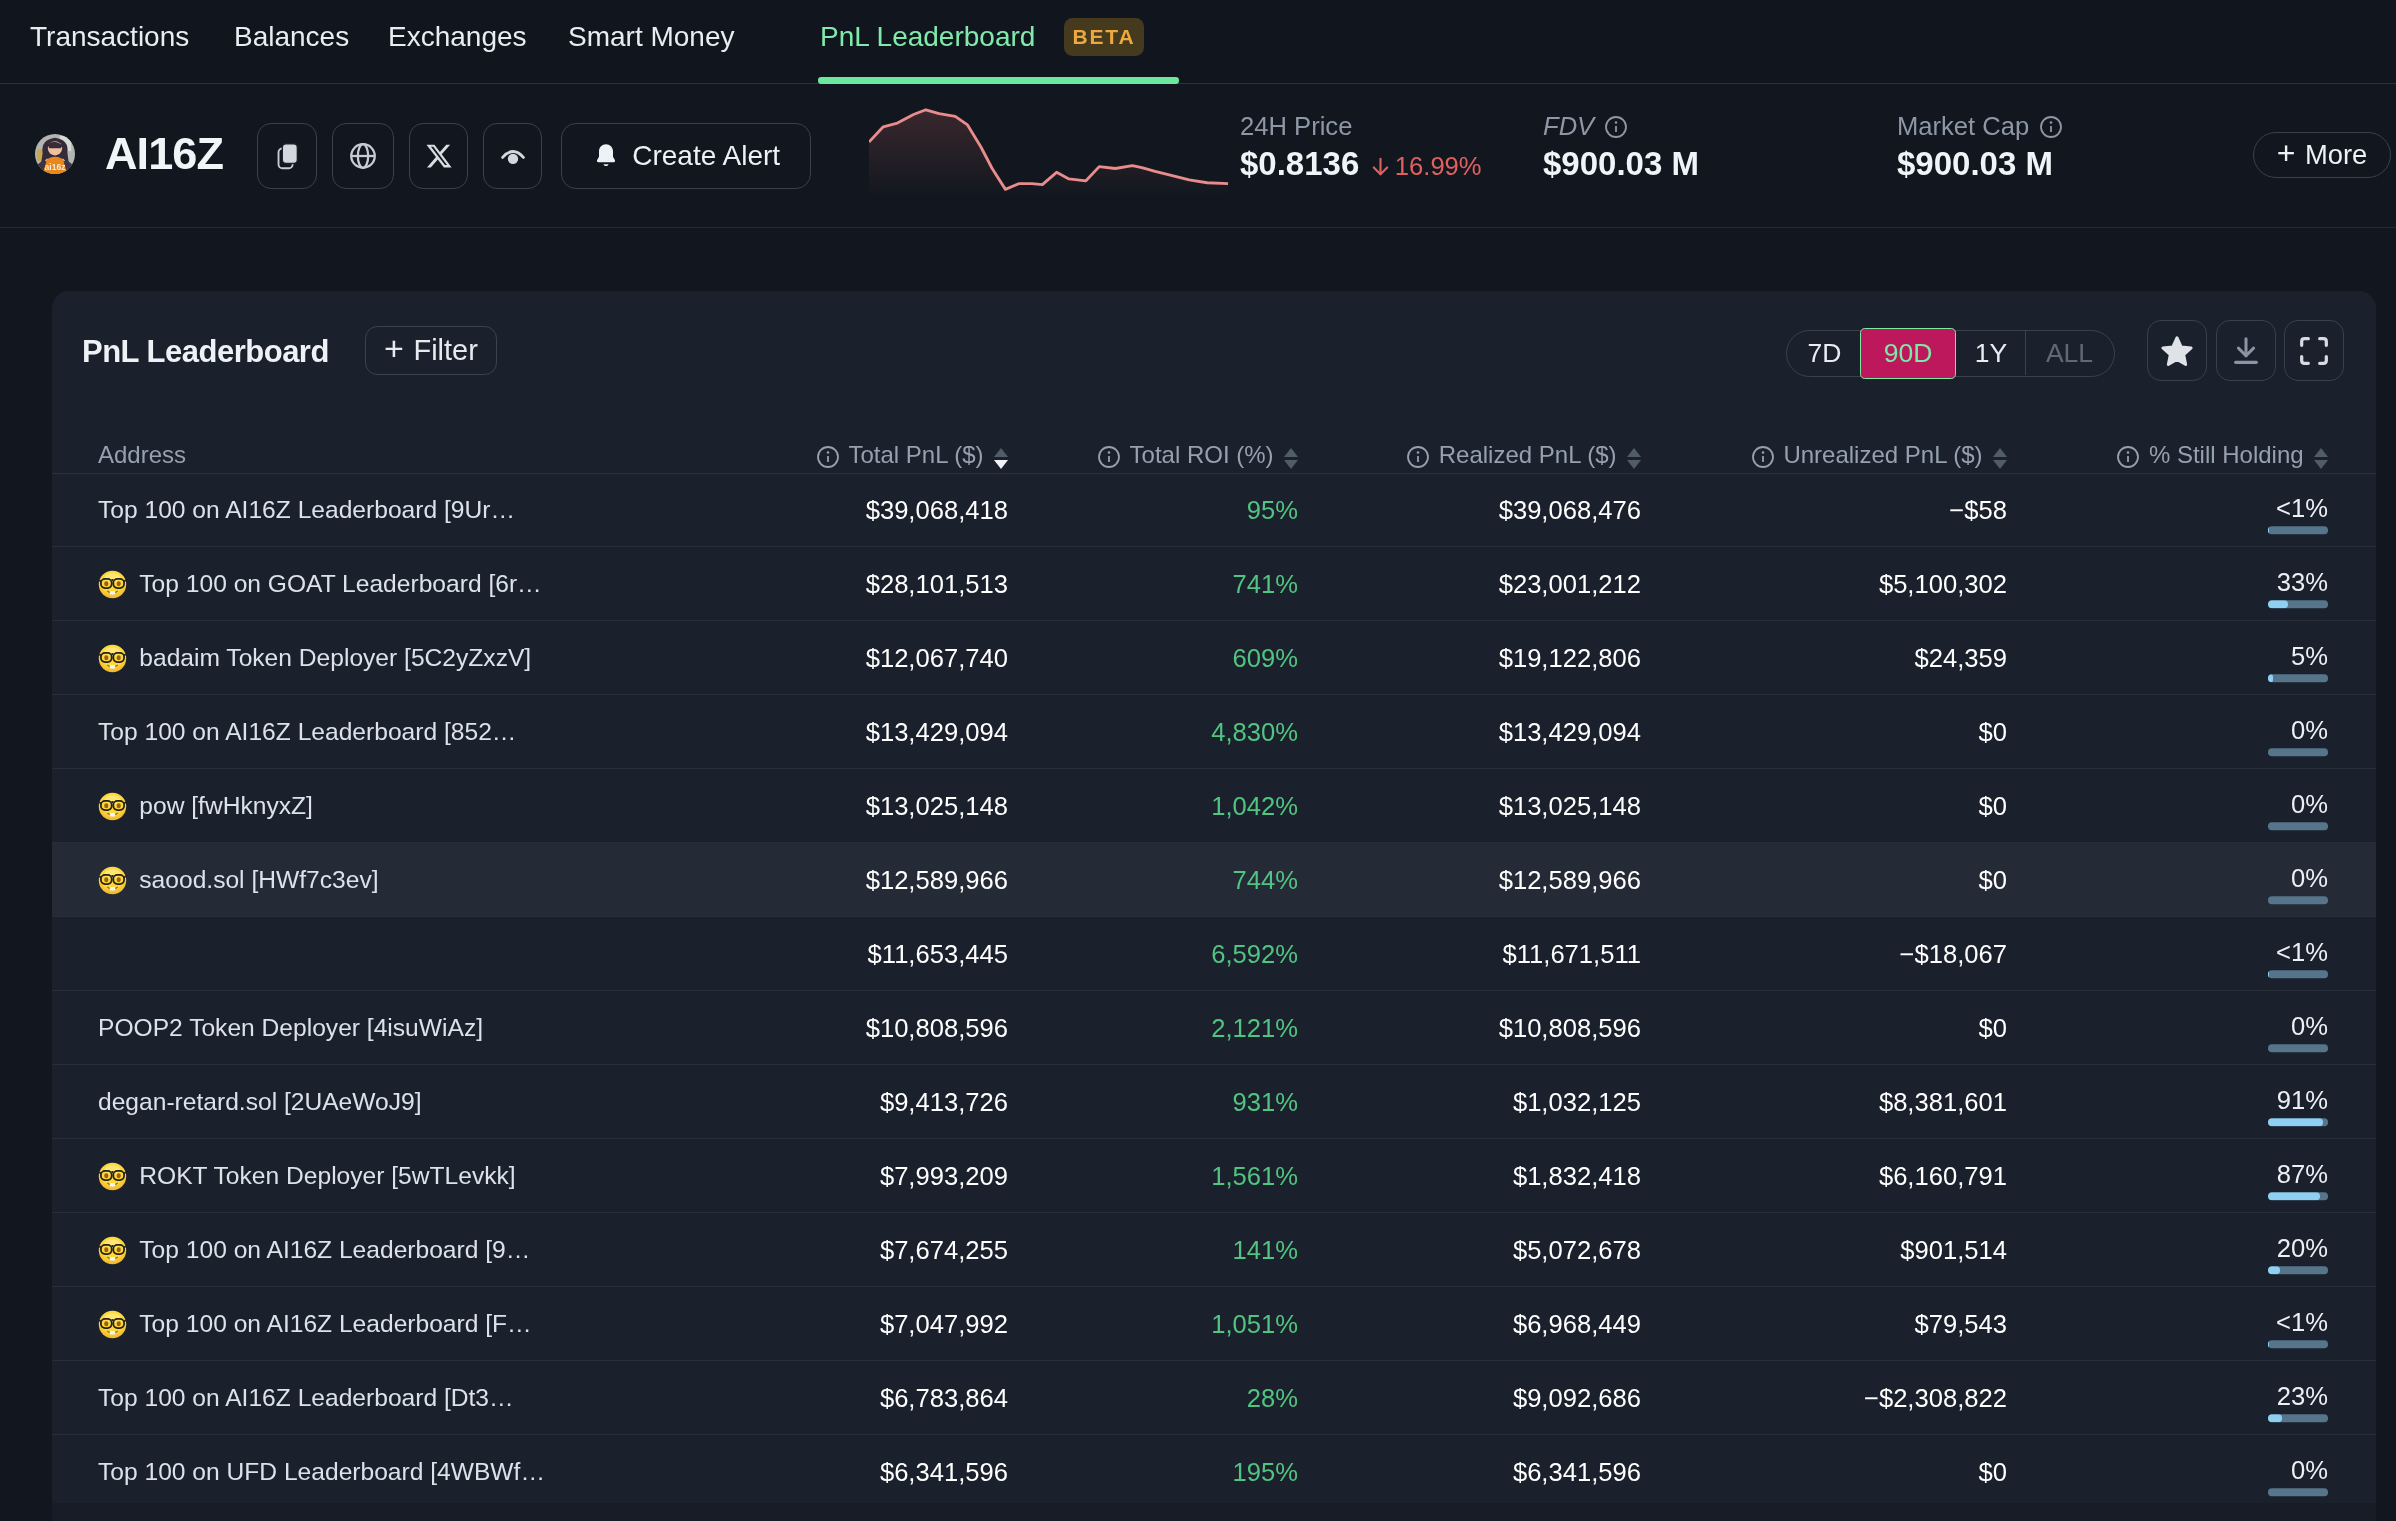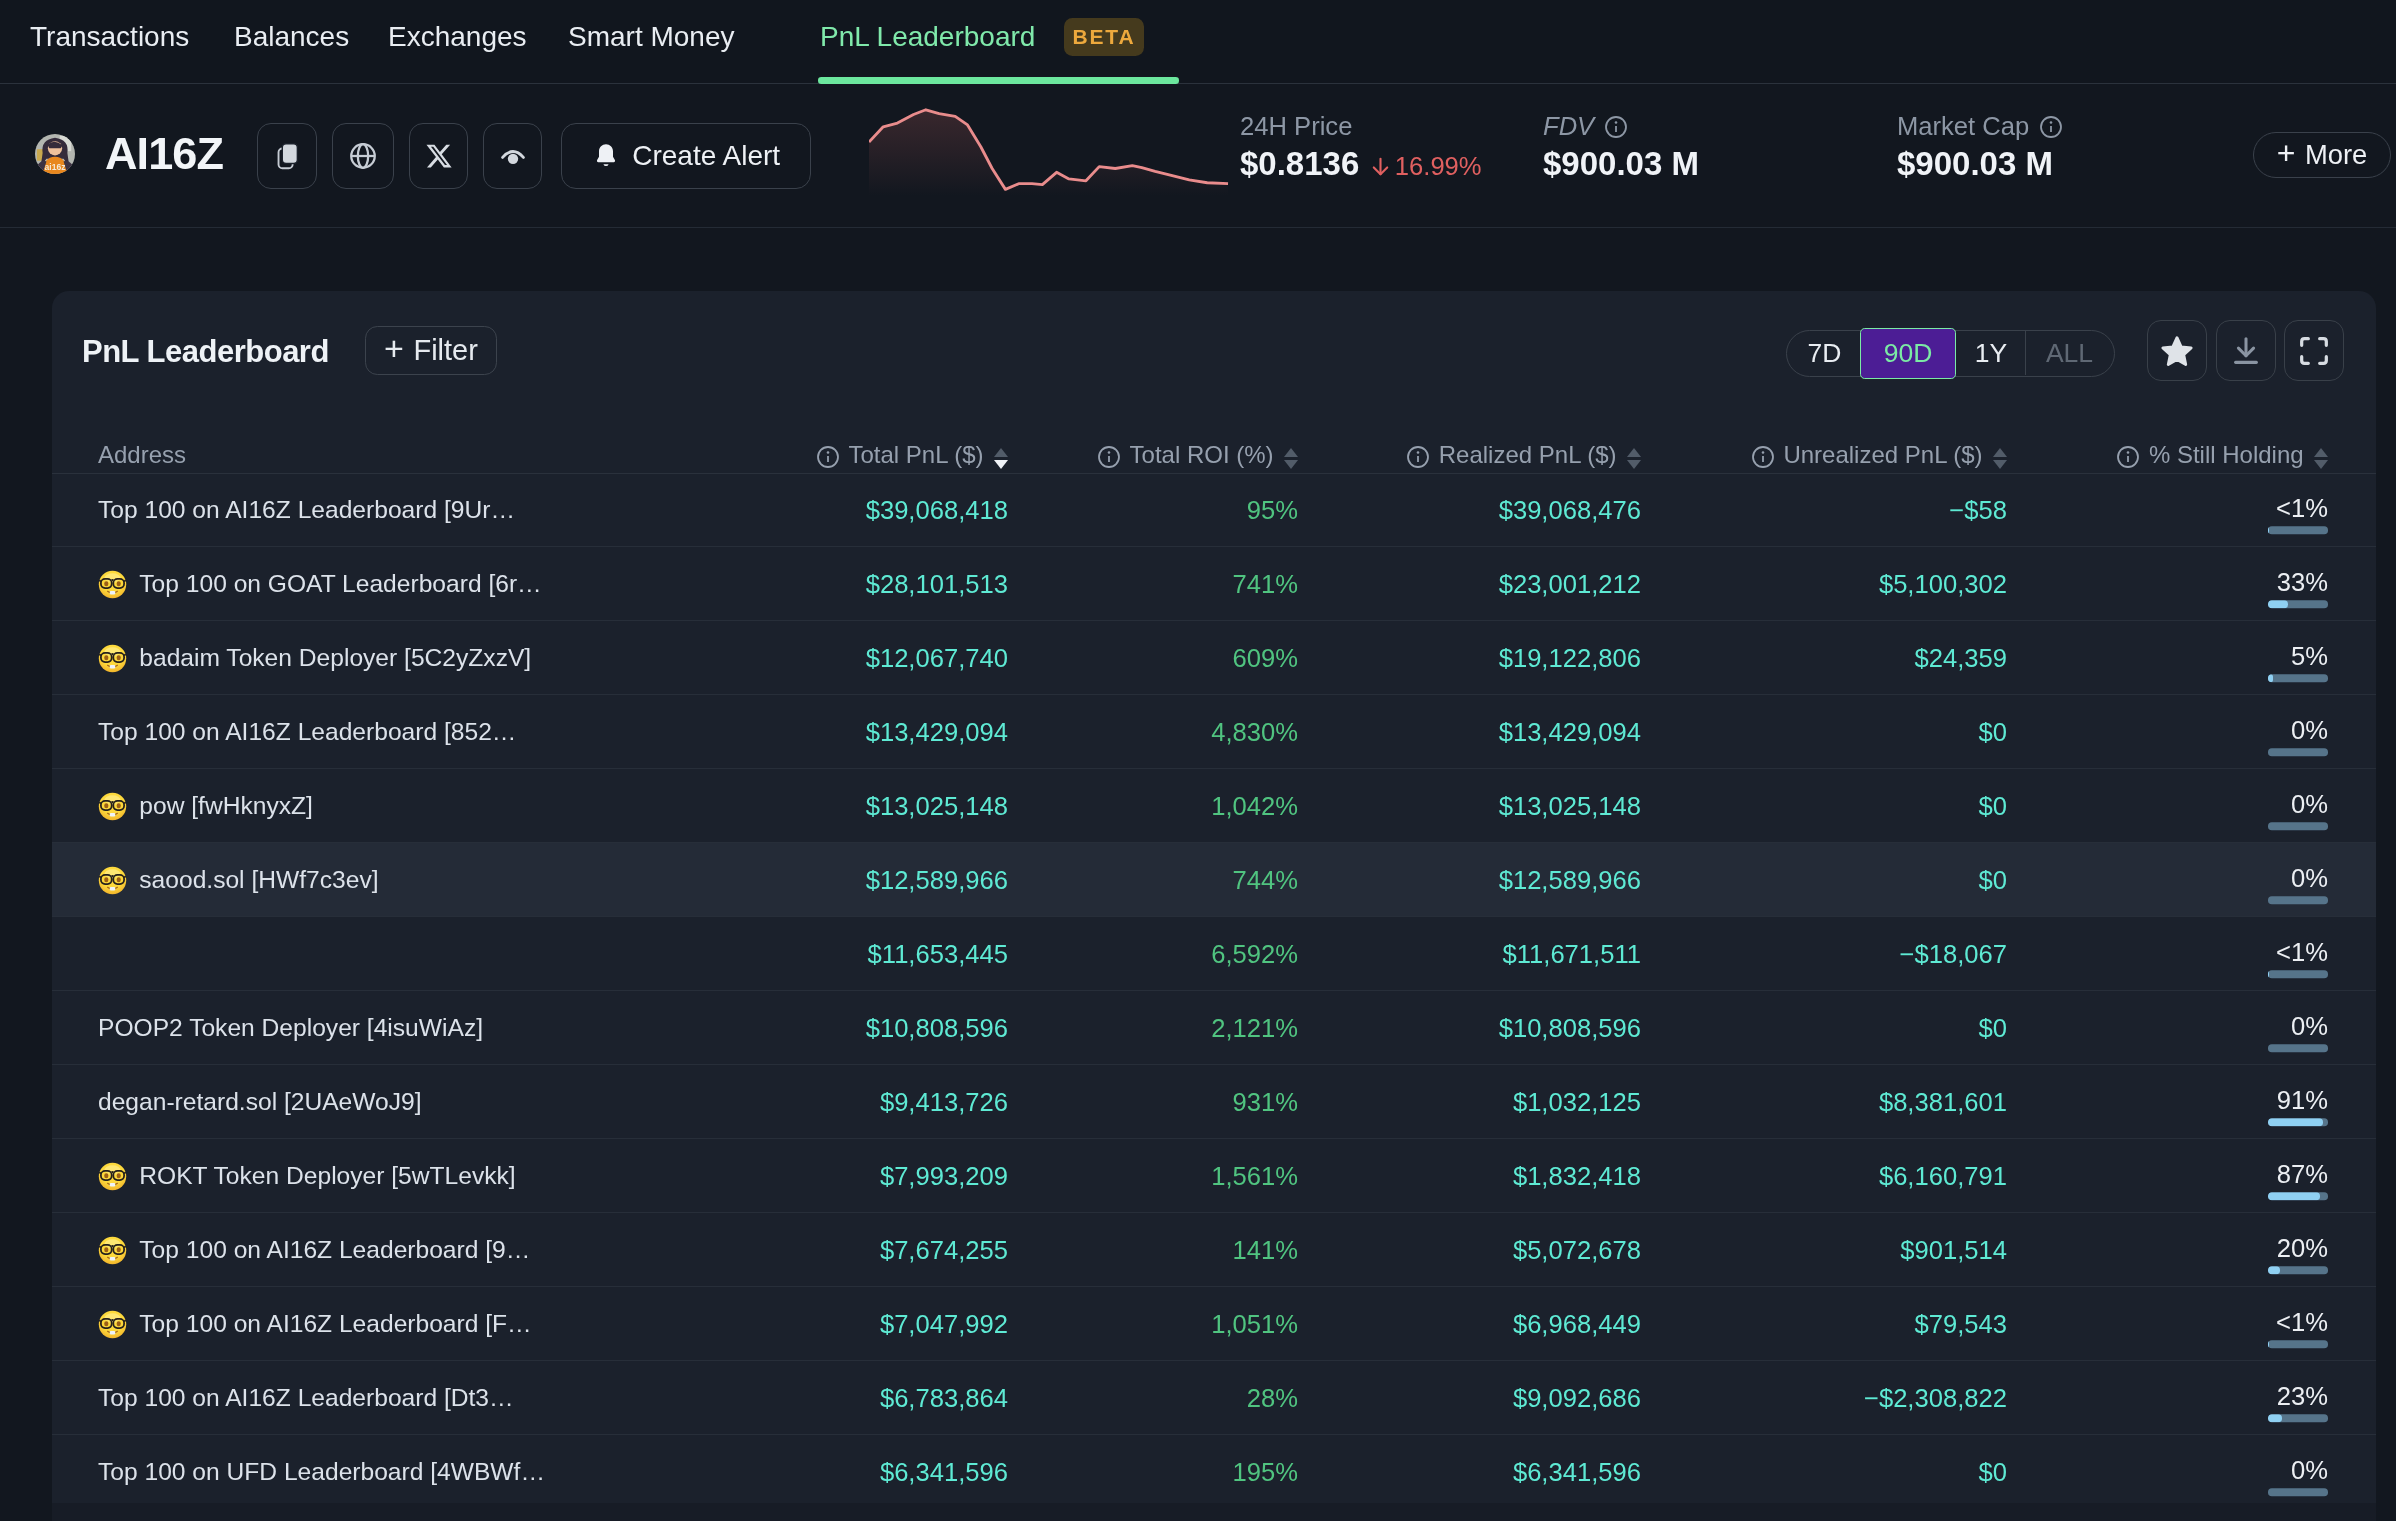--- a/index.html
+++ b/index.html
@@ -45,42 +45,42 @@
 #filterbtn { position:absolute; left:313px; top:35px; width:132px; height:49px; border-radius:12.3px;
   border:1.9px solid #3c434d; display:flex; align-items:center; justify-content:center; gap:9.5px;
   color:#e6eaef; font-size:29px; }
 #pill { position:absolute; left:1734px; top:39px; width:329px; height:47px; border-radius:24px;
   border:1.9px solid #3a414b; }
 .seg { position:absolute; top:0; height:44px; line-height:44px; text-align:center; font-size:26.5px;
   color:#e9edf2; }
 #segdiv { position:absolute; left:238px; top:0; width:0.9px; height:44px; background:#3a414b; }
 #selbox { position:absolute; left:1808px; top:37px; width:96px; height:51px; border:1.9px solid #7beaa5;
   border-radius:4.7px; color:#7beaa5; font-size:26.5px; display:flex; align-items:center;
-  justify-content:center; background:#4c1d95; }
+  justify-content:center; background:#be185d; }
 .pbtn { position:absolute; top:29px; width:60px; height:61px; border:1.9px solid #394049;
   border-radius:14px; display:flex; align-items:center; justify-content:center; }
 
 #thead { position:absolute; left:0; top:116px; width:2324px; height:62px; }
 .hlabel { font-size:24px; color:#96a0ae; white-space:nowrap; }
 .hgroup { position:absolute; top:0; height:62px; display:flex; align-items:flex-end; gap:8.5px; }
 .arrows { display:flex; flex-direction:column; gap:2.8px; margin-left:1.9px; }
 .tri-up { width:0; height:0; border-left:7.6px solid transparent; border-right:7.6px solid transparent;
   border-bottom:9.5px solid #525c69; }
 .tri-dn { width:0; height:0; border-left:7.6px solid transparent; border-right:7.6px solid transparent;
   border-top:9.5px solid #525c69; }
 .tri-dn.on { border-top-color:#f0f3f7; }
 #headdiv { position:absolute; left:0; top:182px; width:2324px; height:0.9px; background:#2a313c; }
 
 #rows { position:absolute; left:0; top:182px; width:2324px; }
 .row { position:relative; width:2324px; height:74px; border-bottom:0.9px solid #272e39; }
 .row.hl { background:#242b37; }
 .addr { position:absolute; left:46px; top:0; height:74px; display:flex; align-items:center;
   gap:12.3px; font-family:Liberation Sans, sans-serif; font-size:24.6px; color:#dce2ea;
   white-space:nowrap; }
-.v { position:absolute; top:0; height:74px; line-height:74px; font-size:25.6px; color:#5eead4;
+.v { position:absolute; top:0; height:74px; line-height:74px; font-size:25.6px; color:#ffffff;
   white-space:nowrap; }
 .c1 { right:1368px; }
 .c2 { right:1078px; color:#50c480; }
 .c3 { right:735px; }
 .c4 { right:369px; }
 .hold { position:absolute; right:48px; top:calc(50% + 4.7px); transform:translateY(-50%); display:flex;
   flex-direction:column; align-items:flex-end; }
 .hold .pc { font-size:25.6px; color:#eceff3; line-height:28px; }
 .bar { width:60px; height:7.6px; border-radius:3.8px; background:#56748a; margin-top:3.8px;
   overflow:hidden; position:relative; }

